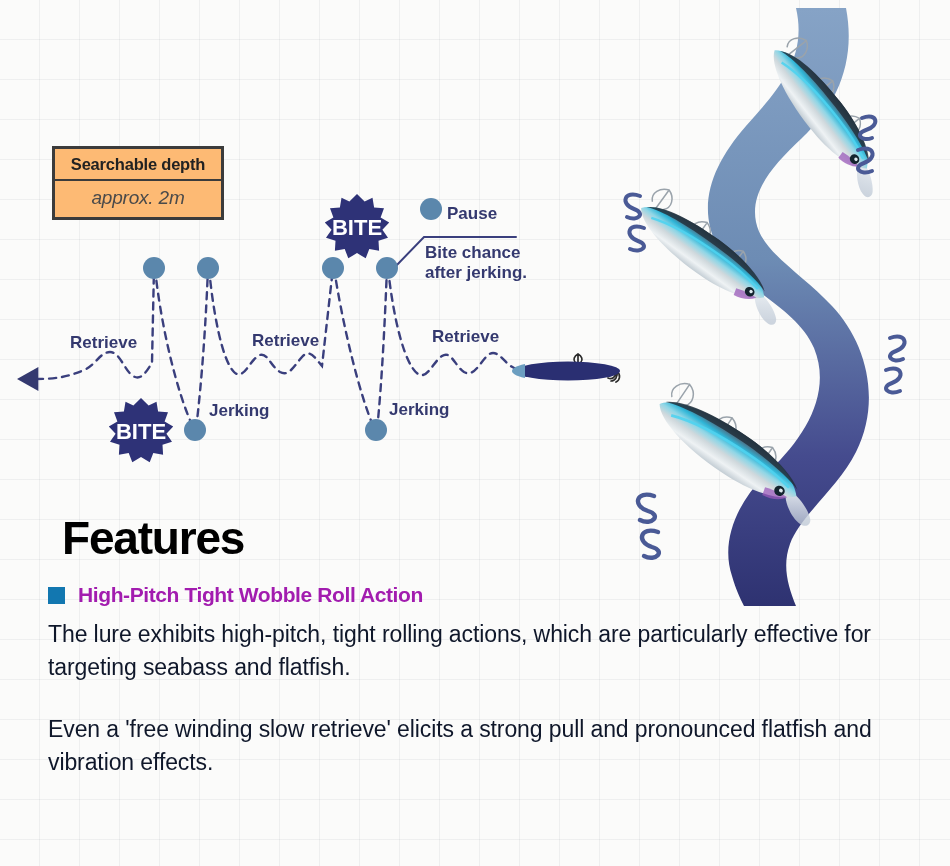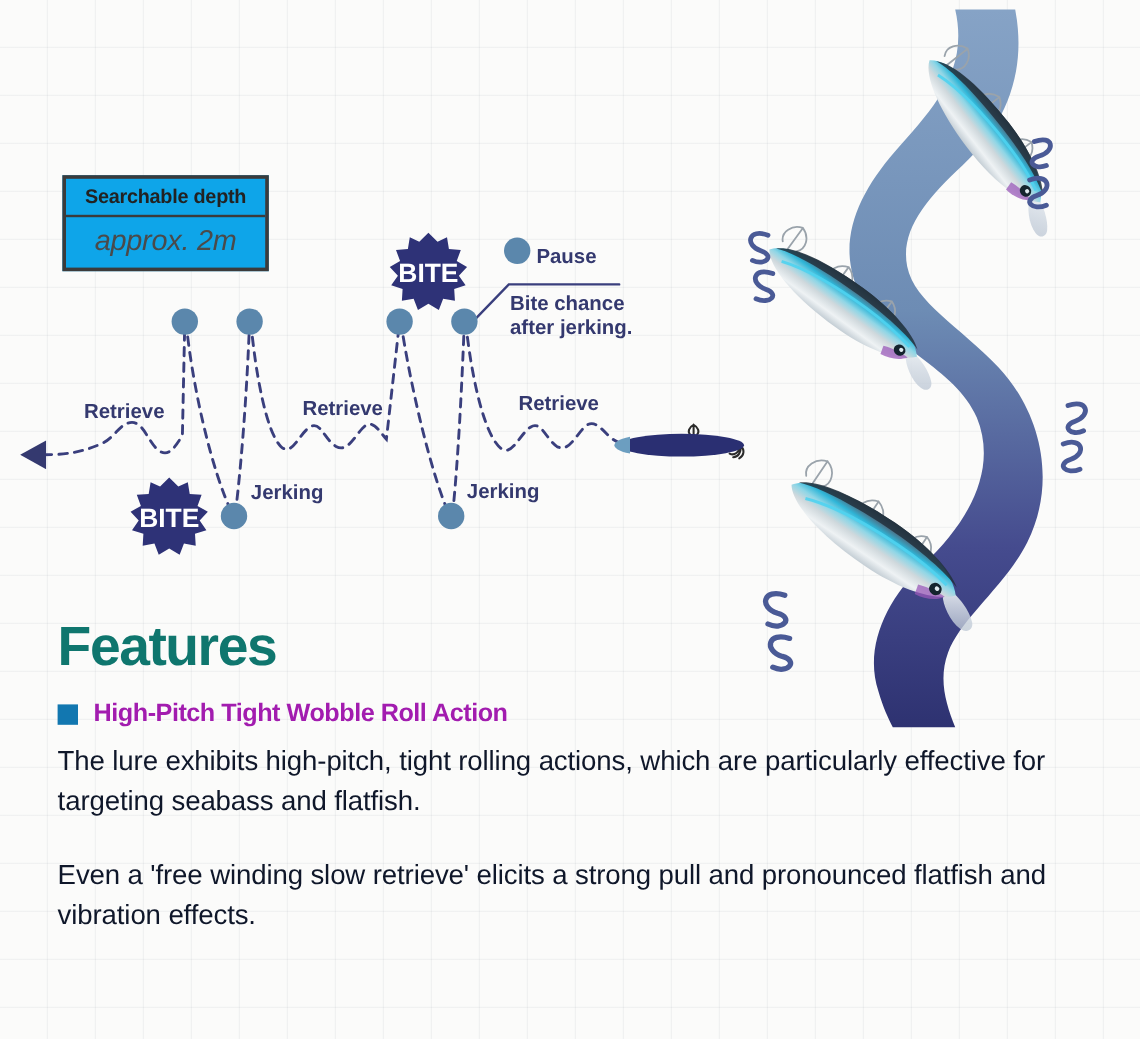--- a/index.html
+++ b/index.html
@@ -20,43 +20,43 @@
     background-size:40px 40px;
     background-position:-1px -1px;
   }
   #stage{position:absolute;inset:0;}
 
   
   .depth-box{
     position:absolute;left:52px;top:146px;
     width:172px;
     border:3px solid #3b3b3b;
-    background:#0ea5e9;
+    background:#fdba74;
     box-sizing:border-box;
   }
   .depth-title{
     font-size:16.5px;font-weight:bold;color:#222;
     text-align:center;padding:6px 4px 5px;
     border-bottom:2px solid #3b3b3b;
     letter-spacing:-.2px;
   }
   .depth-value{
-    font-size:24px;font-style:italic;color:#4a4a4a;
+    font-size:19px;font-style:italic;color:#4a4a4a;
     text-align:center;padding:6px 4px 8px;
     letter-spacing:-.2px;
   }
 
   
   #diagram{position:absolute;left:0;top:0;width:660px;height:470px;}
 
   
   .features-wrap{position:absolute;left:48px;top:515px;width:860px;}
   .features-title{
-    font-size:46px;font-weight:bold;color:#0f766e;
-    letter-spacing:-1.2px;margin:0 0 22px 0;line-height:1;
+    font-size:46px;font-weight:bold;color:#000000;
+    letter-spacing:-1.2px;margin:0 0 22px 14px;line-height:1;
   }
   .feat-head{display:flex;align-items:center;gap:13px;margin-bottom:11px;}
   .feat-sq{width:17px;height:17px;background:#1277b0;flex:none;}
   .feat-head-t{font-size:21px;font-weight:bold;color:#a21caf;letter-spacing:-.4px;}
   .feat-body{
     font-size:23px;color:#0f172a;line-height:1.42;
     max-width:830px;margin:0 0 30px 0;letter-spacing:-.1px;
   }
   .feat-block:last-child .feat-body{margin-bottom:0;}
 

